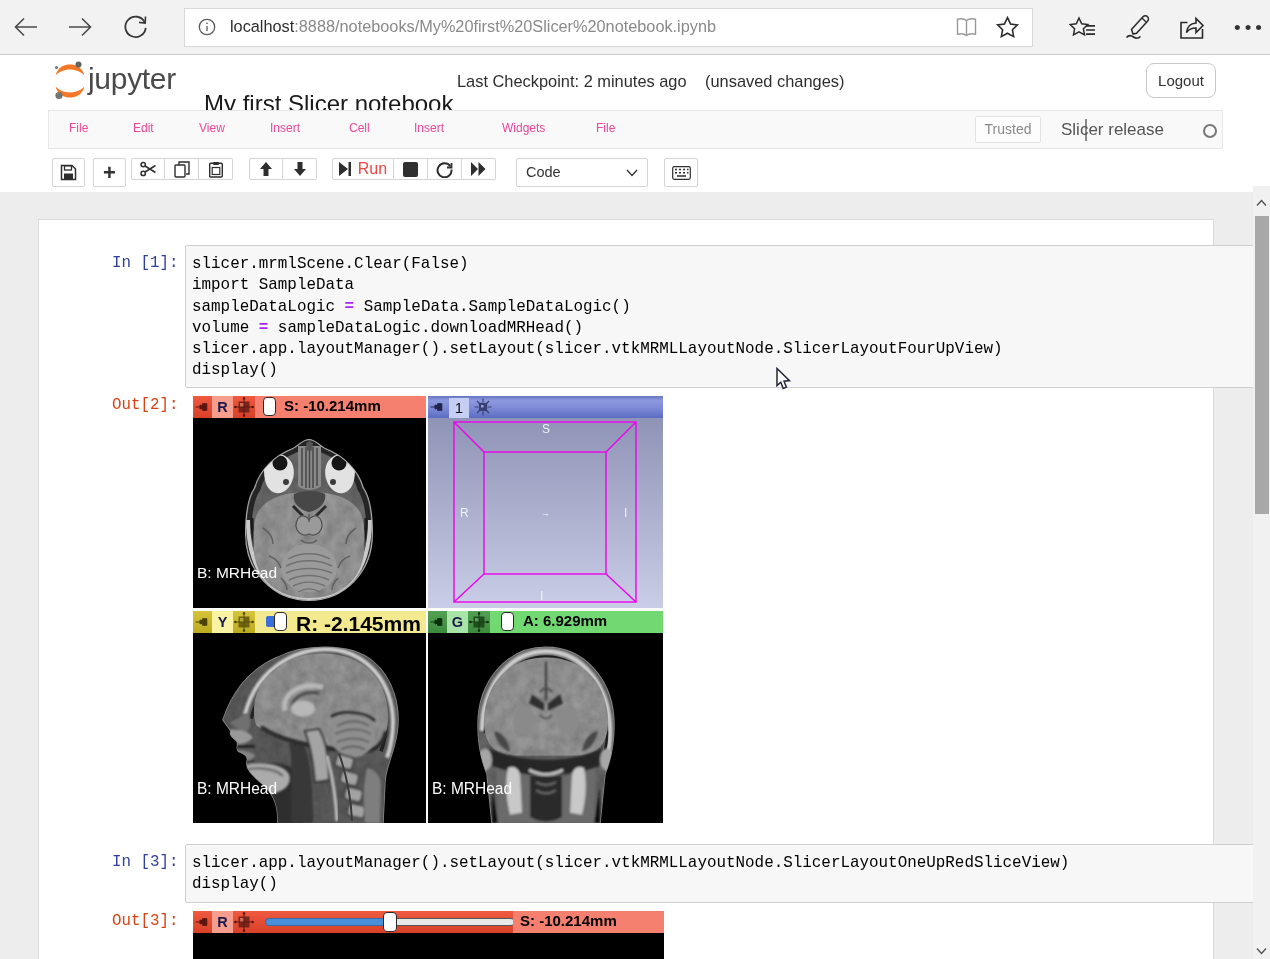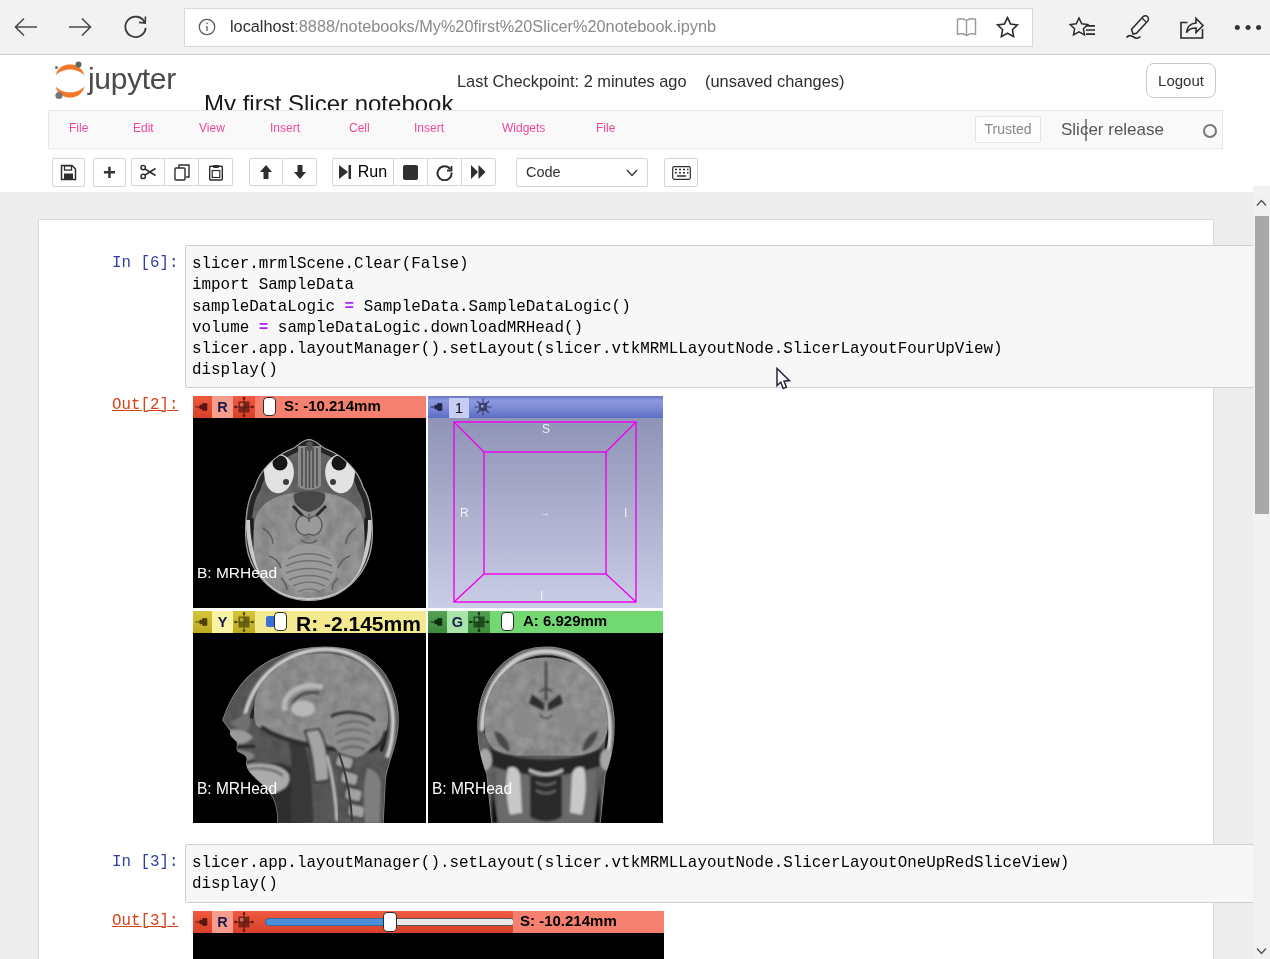--- a/index.html
+++ b/index.html
@@ -19,30 +19,30 @@
   
   #menubar { position:absolute; left:48px; top:110px; width:1175px; height:39px; background:#f9f9f9; border:1px solid #e7e7e7; }
   .menu { position:absolute; top:121px; font-size:12px; color:#ec4899; }
   #trusted { position:absolute; left:975px; top:116px; width:66px; height:27px; border:1px solid #e3e3e3; background:#fdfdfd; border-radius:2px; font-size:14px; color:#888; text-align:center; line-height:25px; }
   #kdivider { position:absolute; left:1085px; top:119px; width:2px; height:22px; background:#8a8a8a; }
   #kname { position:absolute; left:1061px; top:120px; font-size:17px; color:#555; }
   #kcircle { position:absolute; left:1203px; top:124px; width:14px; height:14px; border:2.5px solid #777; border-radius:50%; }
   
   .tbtn { position:absolute; top:158px; height:29px; background:#fff; border:1px solid #d4d4d4; border-radius:2px; display:flex; align-items:center; justify-content:center; color:#333; }
   .tgrp { position:absolute; top:158px; height:29px; display:flex; }
-  .tgrp > div { height:28px; background:#fff; border:1px solid #d4d4d4; border-left:none; display:flex; align-items:center; justify-content:center; color:#000000; }
+  .tgrp > div { height:22px; background:#fff; border:1px solid #d4d4d4; border-left:none; display:flex; align-items:center; justify-content:center; color:#ef4444; }
   .tgrp > div:first-child { border-left:1px solid #d4d4d4; border-radius:2px 0 0 2px; }
   .tgrp > div:last-child { border-radius:0 2px 2px 0; }
   #codesel { position:absolute; left:516px; top:158px; width:132px; height:29px; background:#fff; border:1px solid #d4d4d4; border-radius:2px; font-size:14.5px; color:#333; line-height:27px; padding-left:9px; }
   
   #contentbg { position:absolute; left:0; top:192px; width:1270px; height:767px; background:#ededed; }
   #card { position:absolute; left:38px; top:219px; width:1176px; height:740px; background:#fff; border:1px solid #dbdbdb; border-bottom:none; }
   .prompt { position:absolute; font-family:"Liberation Mono",monospace; font-size:15.8px; white-space:pre; }
   .pin { color:#303f9f; }
-  .pout { color:#d84315;text-decoration:underline; }
+  .pout { color:#d84315; }
   .codebox { position:absolute; left:185px; width:1199px; background:#f7f7f7; border:1px solid #cfcfcf; border-radius:2px; }
   .code { font-family:"Liberation Mono",monospace; font-size:15.9px; line-height:21.3px; color:#000; white-space:pre; padding:8px 0 0 6px; }
   .op { color:#aa22ff; font-weight:bold; }
   
   .tile { position:absolute; }
   .thdr { position:absolute; left:0; top:0; width:100%; height:22px; display:flex; align-items:center; }
   .timg { position:absolute; left:0; top:22px; background:#000; }
   
   #sbar { position:absolute; left:1253px; top:186px; width:17px; height:773px; background:#f1f1f1; }
   #sthumb { position:absolute; left:1254.5px; top:216px; width:14px; height:298px; background:#a8a8a8; }
@@ -199,21 +199,21 @@
 <div class="tbtn" style="left:664px;width:34px">
   <svg width="19" height="14" viewBox="0 0 19 14" fill="none" stroke="#2e2e2e" stroke-width="1.2">
       <rect x="0.7" y="0.7" width="17.6" height="12.6" rx="1.5"></rect>
       <path d="M3 3.5 h2 M7 3.5 h2 M11 3.5 h2 M15 3.5 h1.5 M3 6.8 h2 M7 6.8 h2 M11 6.8 h2 M15 6.8 h1.5 M5 10 h9" stroke-width="1.4"></path>
     </svg>
 </div>
 
 <div id="contentbg"></div>
 <div id="card"></div>
 
-<div class="prompt pin" style="left:112px;top:254px">In [6]:</div>
+<div class="prompt pin" style="left:112px;top:254px">In [1]:</div>
 <div class="codebox" style="top:245px;height:143px">
 <div class="code">slicer.mrmlScene.Clear(False)
 import SampleData
 sampleDataLogic <span class="op">=</span> SampleData.SampleDataLogic()
 volume <span class="op">=</span> sampleDataLogic.downloadMRHead()
 slicer.app.layoutManager().setLayout(slicer.vtkMRMLLayoutNode.SlicerLayoutFourUpView)
 display()</div>
 </div>
 
 <div class="prompt pout" style="left:112px;top:396px">Out[2]:</div>

